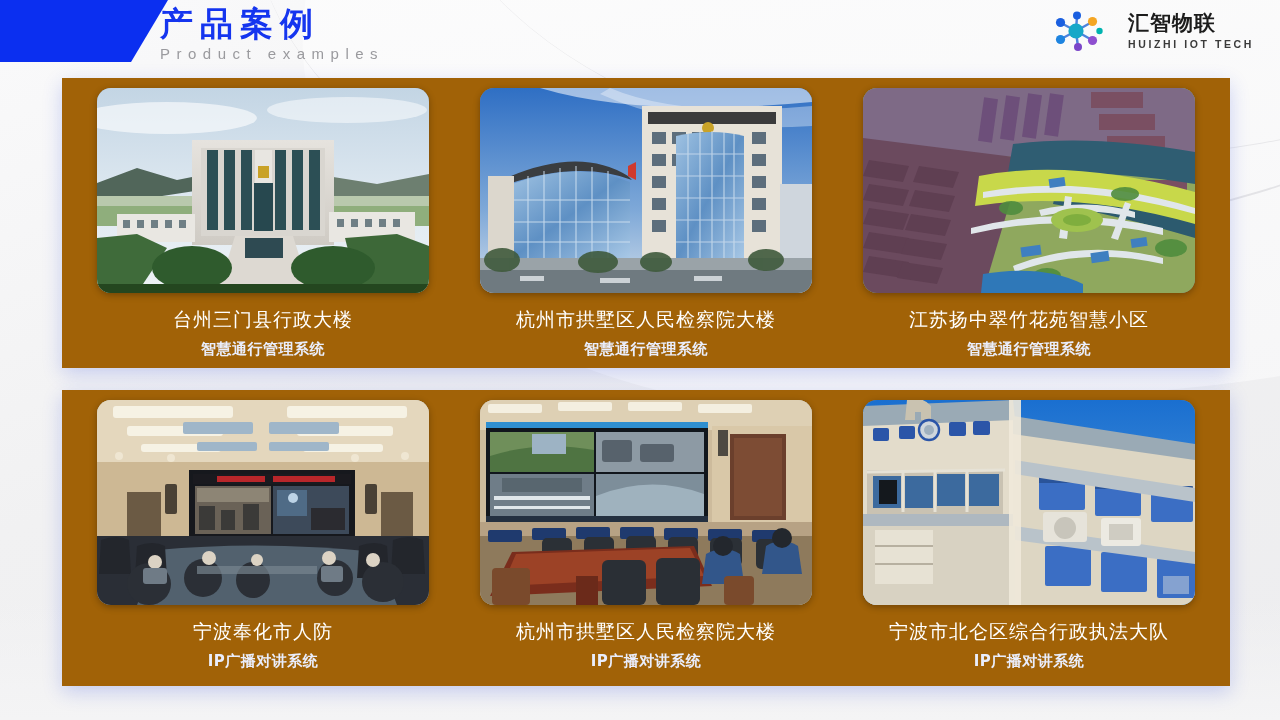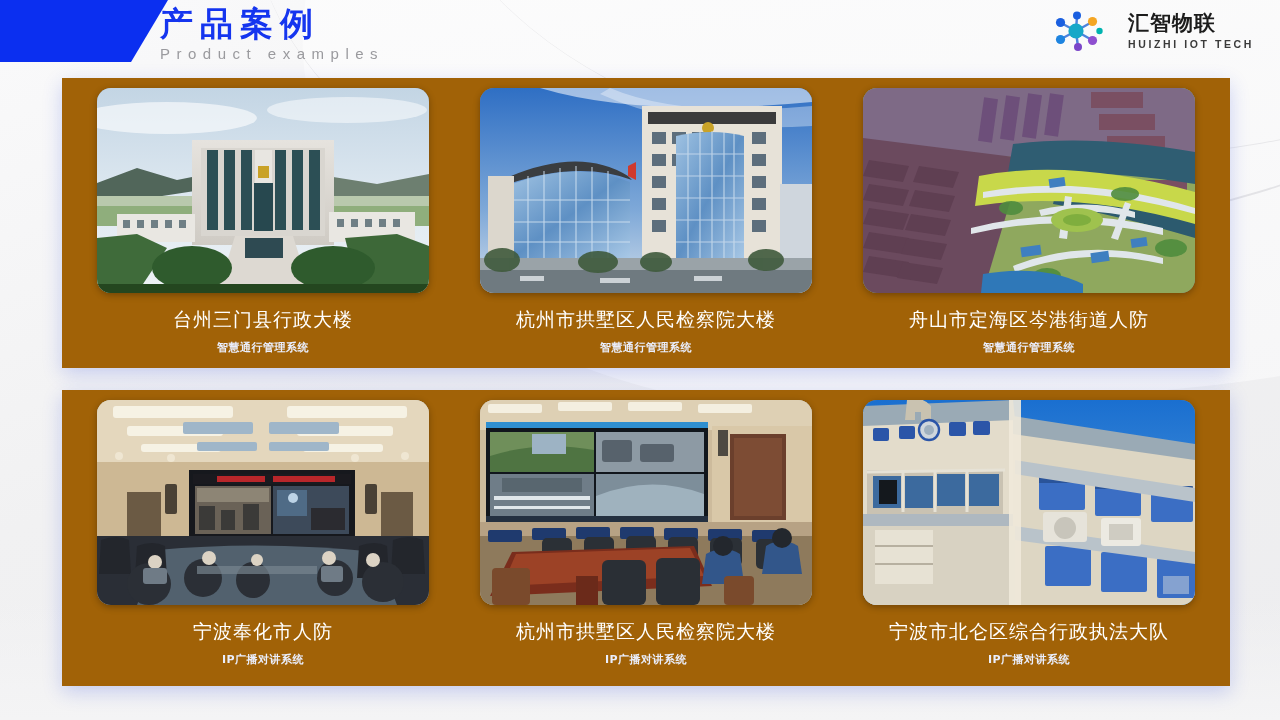--- a/index.html
+++ b/index.html
@@ -131,21 +131,21 @@
     font-size: 19px;
     color: #ffffff;
     font-weight: 500;
     letter-spacing: 1px;
     font-family: "DejaVu Sans", "Liberation Sans", sans-serif;
     text-align: center;
     white-space: nowrap;
   }
   .card-sub {
     margin-top: 7px;
-    font-size: 11px;
+    font-size: 15px;
     color: #eaeefc;
     font-weight: 700;
     letter-spacing: .5px;
     font-family: "DejaVu Sans", "Liberation Sans", sans-serif;
     text-align: center;
     white-space: nowrap;
   }
 </style>
 </head>
 <body>
@@ -392,21 +392,21 @@
         </g>
         <g fill="#4f8c3e" opacity=".9">
           <ellipse cx="148" cy="120" rx="12" ry="7"></ellipse>
             <ellipse cx="262" cy="106" rx="14" ry="7"></ellipse>
           <ellipse cx="308" cy="160" rx="16" ry="9"></ellipse>
             <ellipse cx="184" cy="188" rx="14" ry="8"></ellipse>
         </g>
         <path d="M120 186 Q180 176 220 196 L220 205 L118 205 Z" fill="#2f78b8"></path>
       </svg>
     </div>
-    <div class="card-title">舟山市定海区岑港街道人防</div>
+    <div class="card-title">江苏扬中翠竹花苑智慧小区</div>
     <div class="card-sub">智慧通行管理系统</div>
   </div>
 </div>
 
 <div class="panel panel-row2">
 
   <div class="card">
     <div class="card-photo">
       <svg viewBox="0 0 332 205" preserveAspectRatio="none" xmlns="http://www.w3.org/2000/svg">
         <defs>

